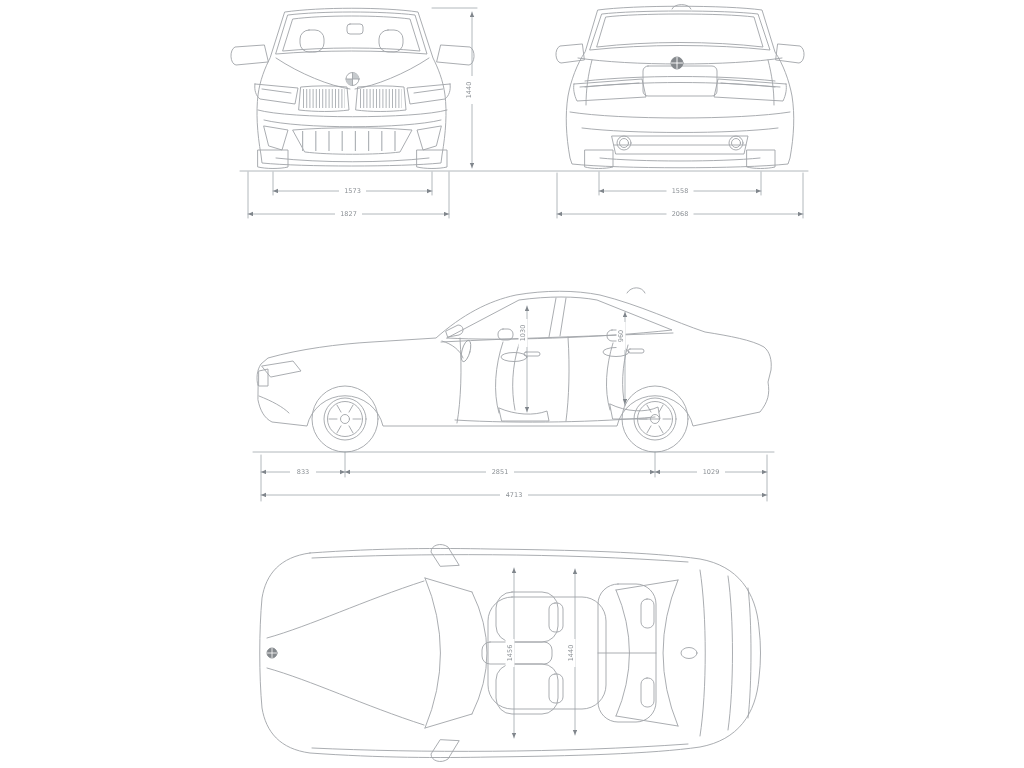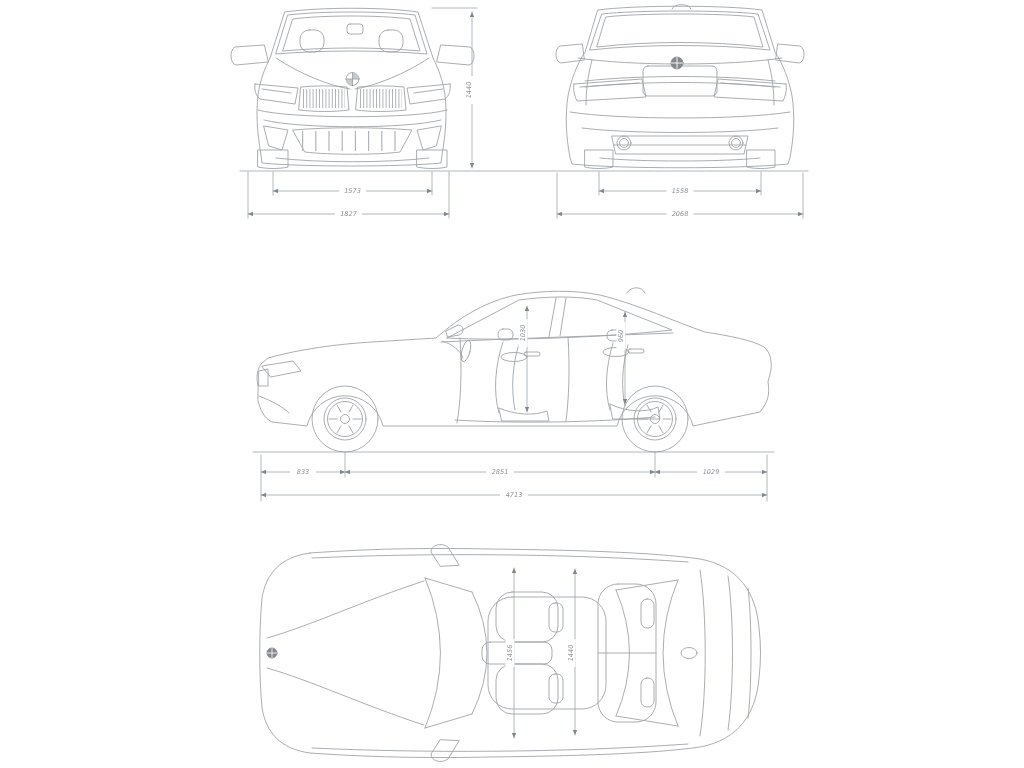--- a/index.html
+++ b/index.html
@@ -1,16 +1,16 @@
 <!DOCTYPE html>
 <html><head>
 <meta charset="utf-8">
 <style>
   html,body{margin:0;padding:0;background:#ffffff;}
-  #stage{position:relative;width:824px;height:768px;background:#ffffff;overflow:hidden;font-style:italic;}
+  #stage{position:relative;width:824px;height:768px;background:#ffffff;overflow:hidden;}
   svg{display:block;}
   text.dim{
     fill:#8b9095;
     font-family:"DejaVu Sans", sans-serif;
     font-size:6.5px;
     text-anchor:middle;
     dominant-baseline:central;
     stroke:none;
   }
 </style>

